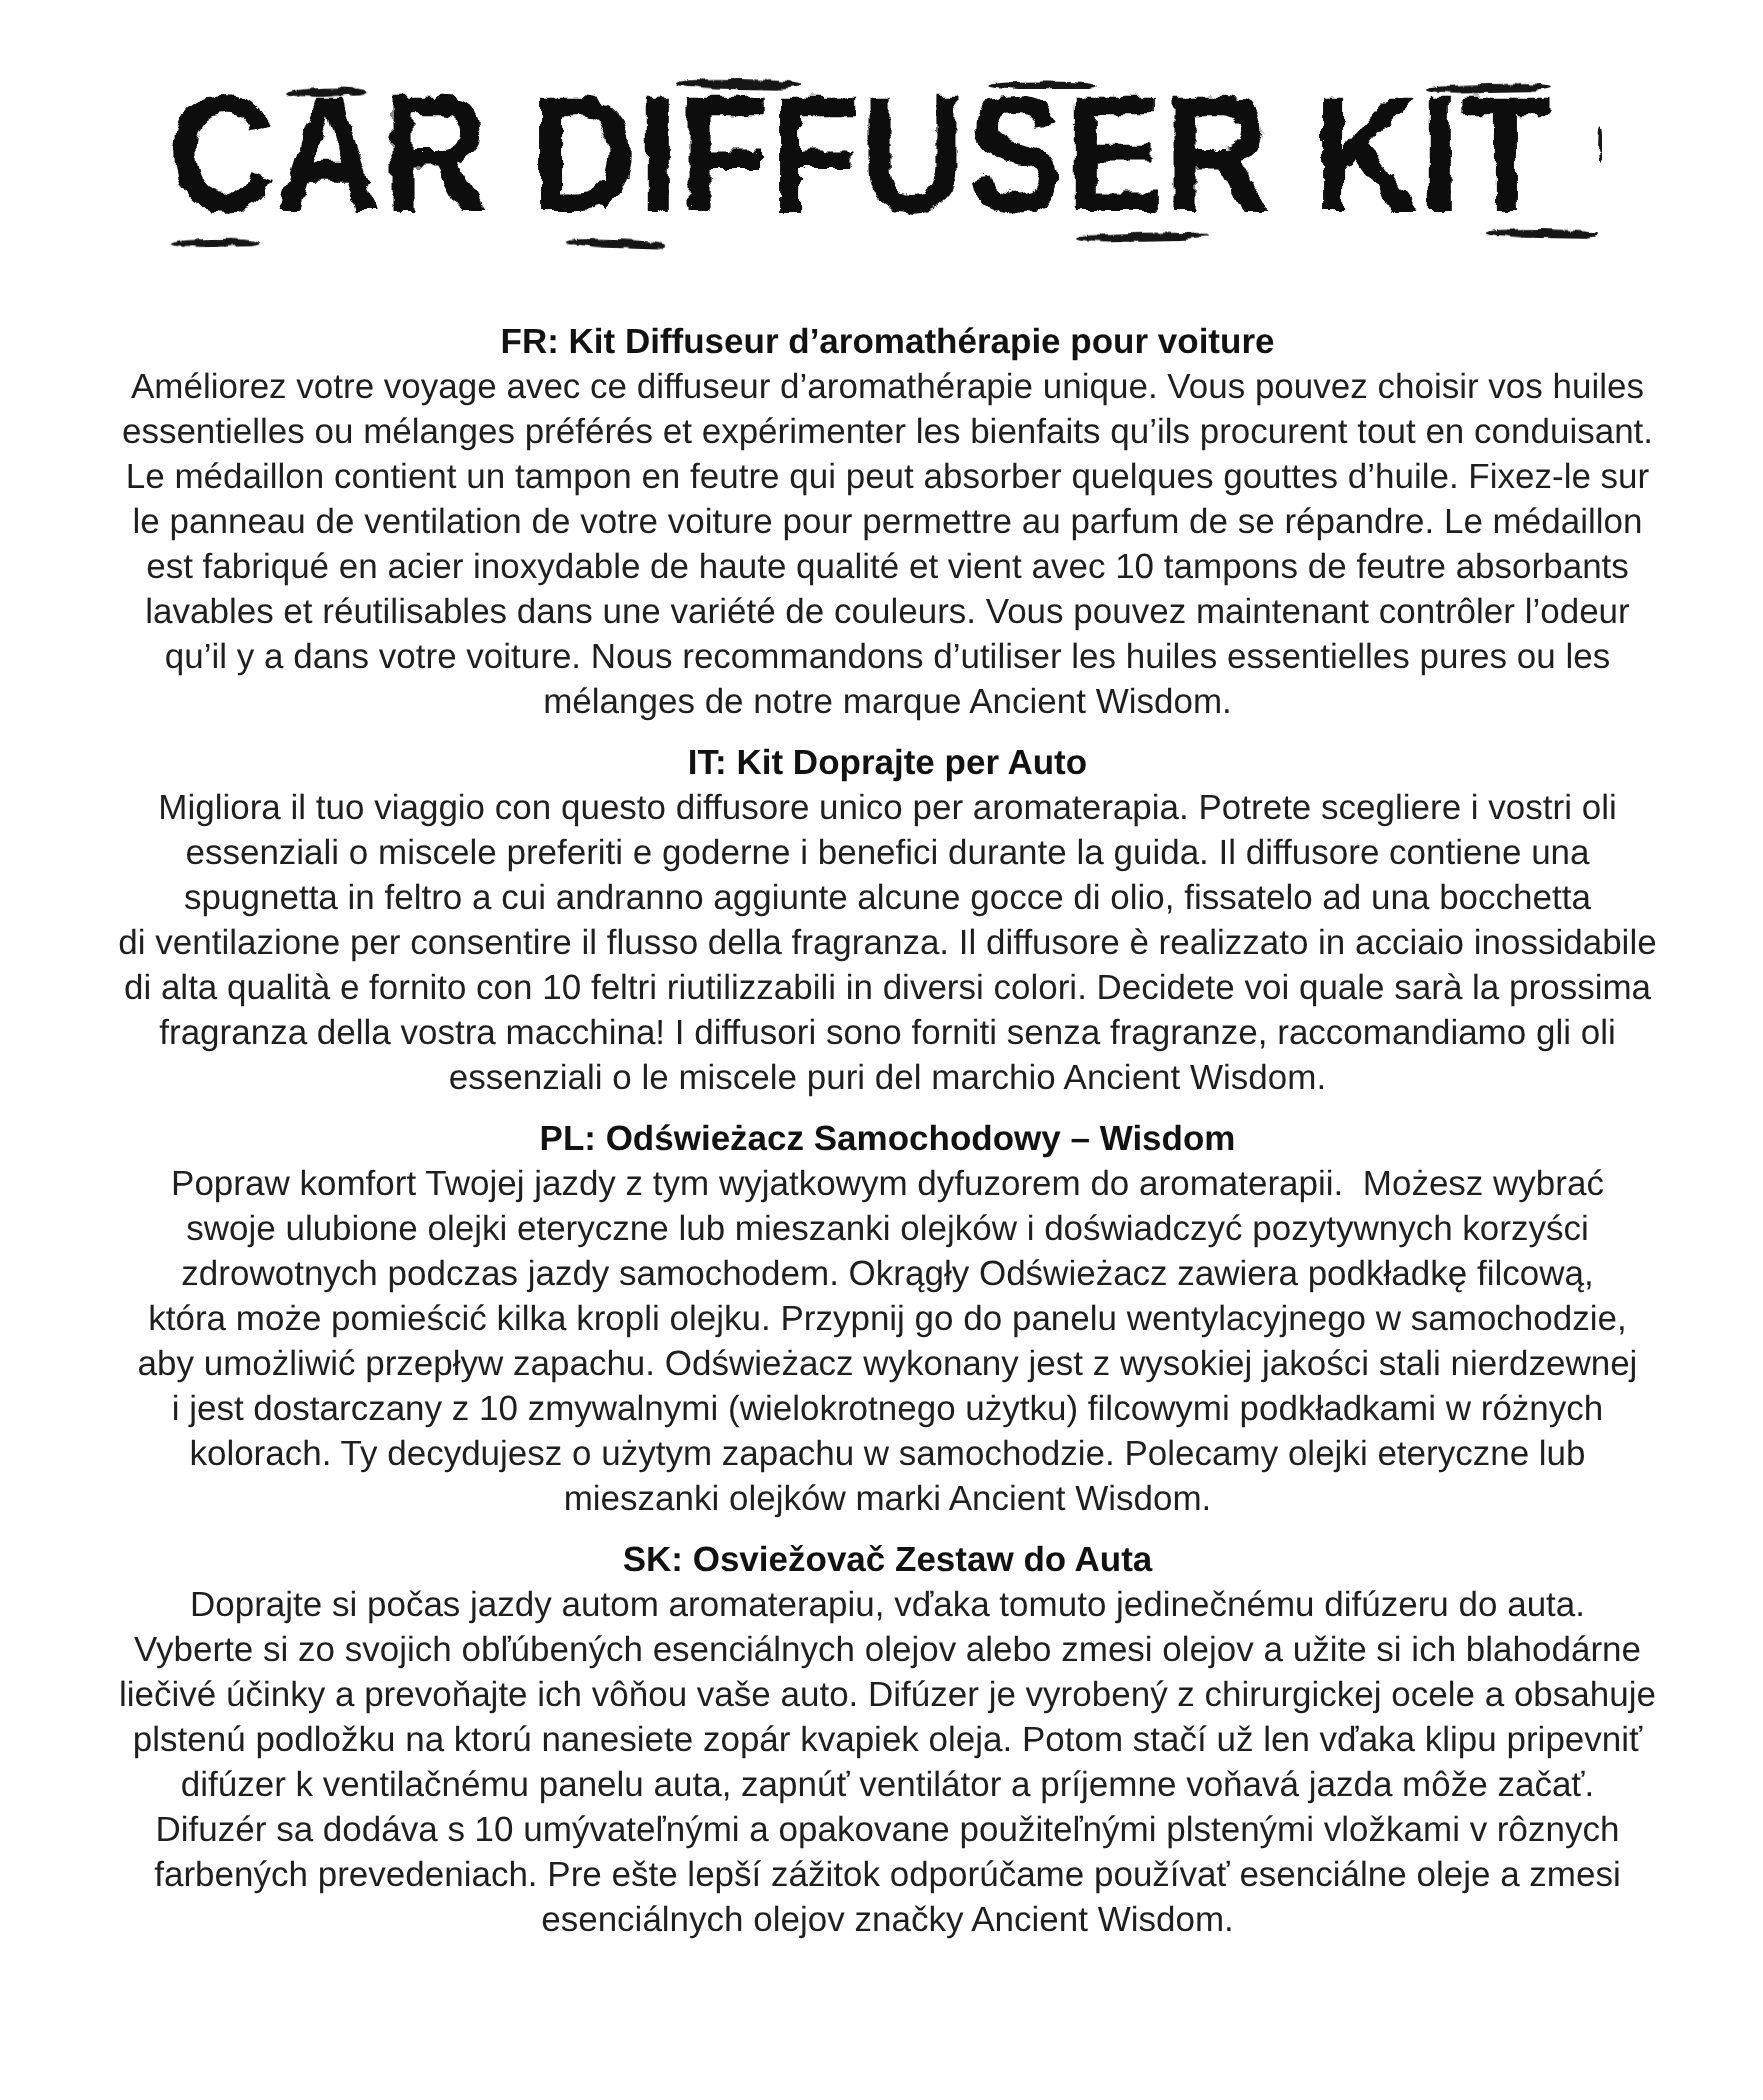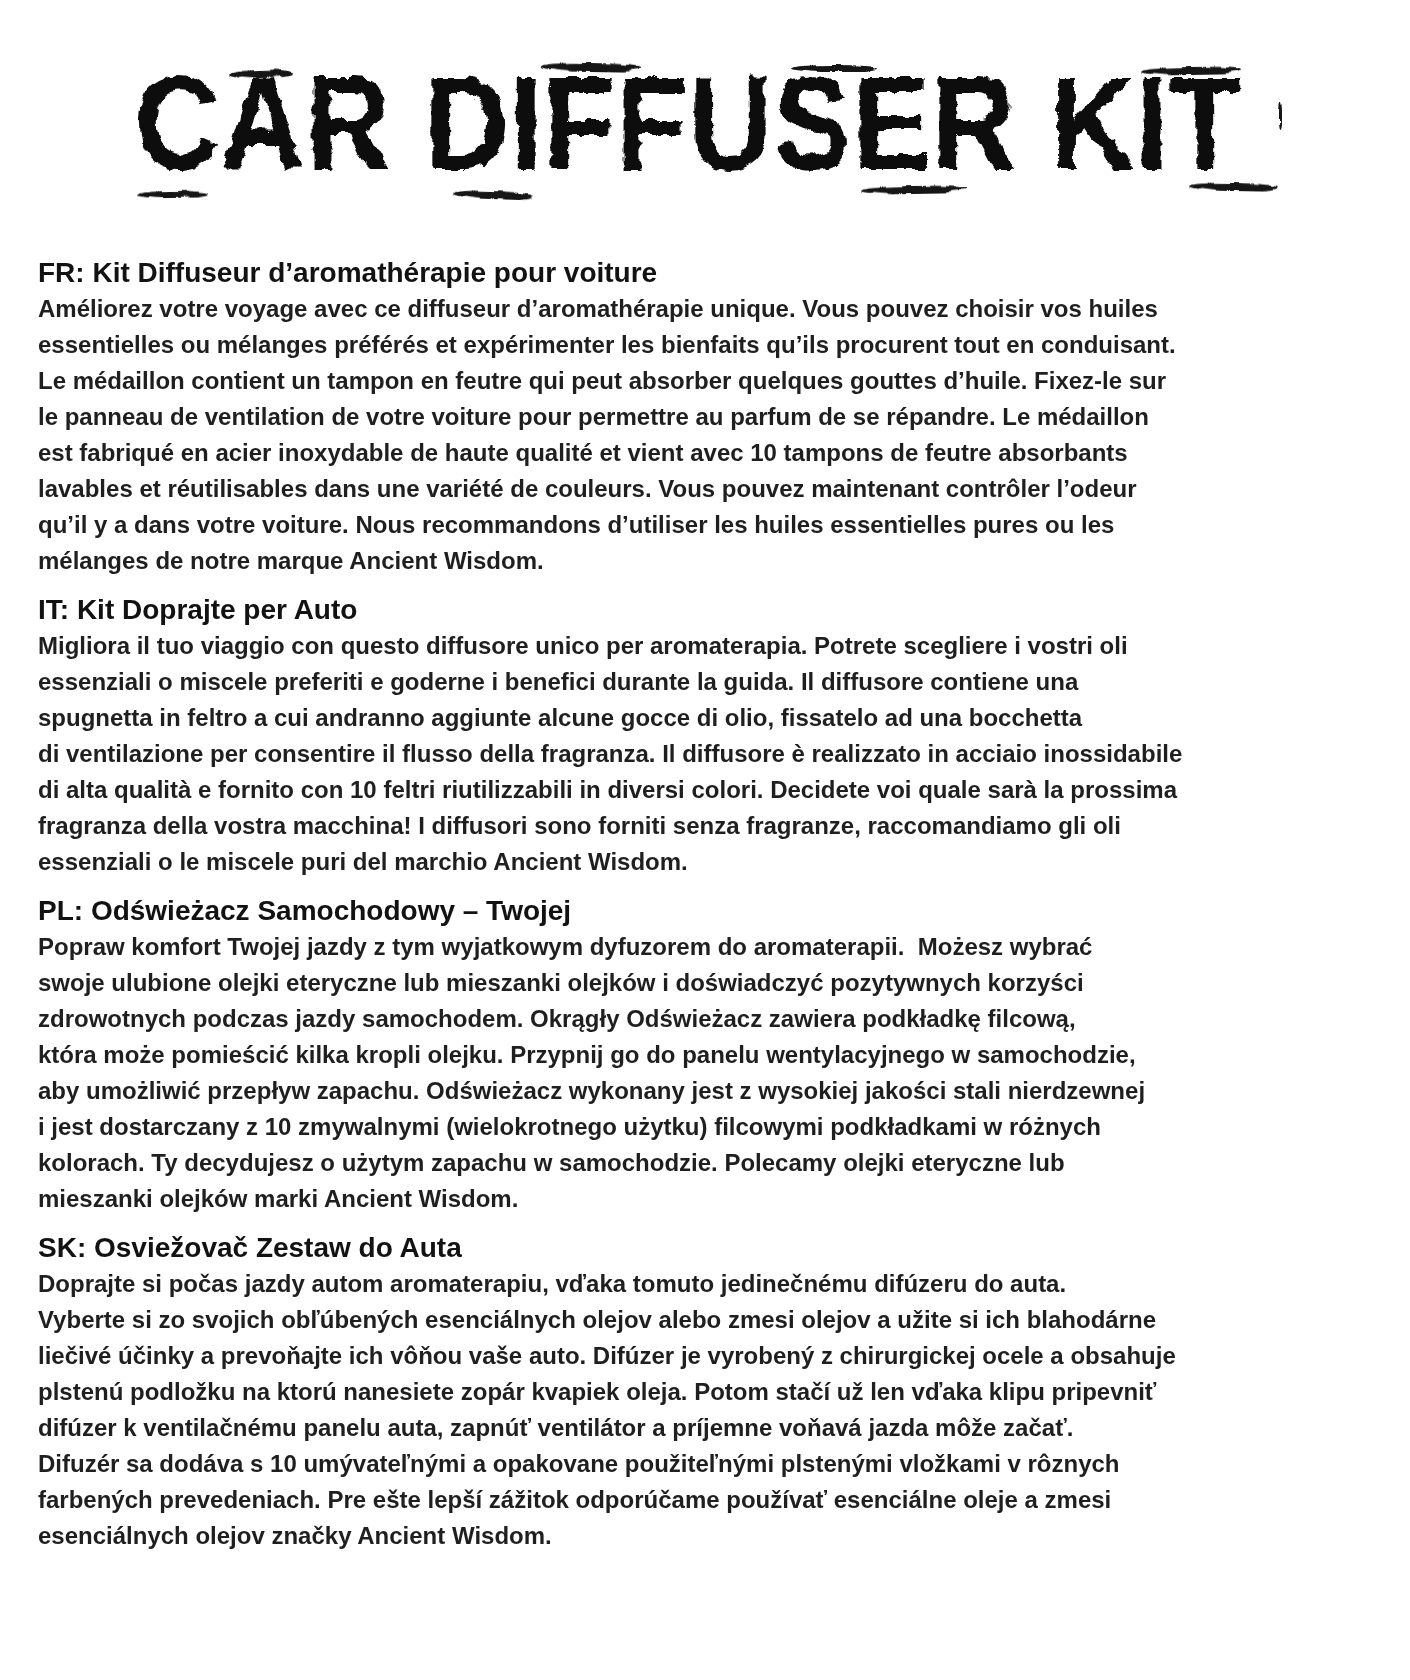--- a/index.html
+++ b/index.html
@@ -51,35 +51,35 @@
   .s3 { left: 540px;  top: 60px;  width: 100px; height: 9px;  transform: rotate(1deg);  }
   .s4 { left: 452px;  top: 188px; width: 78px;  height: 8px;  transform: rotate(2deg);  }
   .s5 { left: 790px;  top: 62px;  width: 85px;  height: 7px;  }
   .s6 { left: 860px;  top: 183px; width: 105px; height: 8px;  transform: rotate(-1deg); }
   .s7 { left: 1140px; top: 64px;  width: 100px; height: 8px;  transform: rotate(-1deg); }
   .s8 { left: 1188px; top: 180px; width: 88px;  height: 8px;  transform: rotate(1deg);  }
   .s9 { left: 1277px; top: 98px;  width: 4px;   height: 32px; border-radius: 40%; }
   
   .lang {
     margin: 0 28px 13px 38px;
+    text-align: center;
   }
   .lang h2 {
     margin: 0;
     font-size: 28px;
     line-height: 36px;
     font-weight: 700;
     color: #121212;
   }
   .lang p {
     margin: 0;
-    font-size: 24px;
+    font-size: 28px;
     line-height: 36px;
     white-space: pre-wrap;
     color: #1f1f1f;
-    font-weight: bold;
   }
   .svg-defs { position: absolute; width: 0; height: 0; }
 </style>
 </head>
 <body>
 
 <svg class="svg-defs" aria-hidden="true">
   <defs>
     <filter id="distress" x="-10%" y="-30%" width="120%" height="160%">
       <feTurbulence type="turbulence" baseFrequency="0.045" numOctaves="2" seed="11" result="noise"></feTurbulence>
@@ -120,21 +120,21 @@
     <p>Migliora il tuo viaggio con questo diffusore unico per aromaterapia. Potrete scegliere i vostri oli
 essenziali o miscele preferiti e goderne i benefici durante la guida. Il diffusore contiene una
 spugnetta in feltro a cui andranno aggiunte alcune gocce di olio, fissatelo ad una bocchetta
 di ventilazione per consentire il flusso della fragranza. Il diffusore è realizzato in acciaio inossidabile
 di alta qualità e fornito con 10 feltri riutilizzabili in diversi colori. Decidete voi quale sarà la prossima
 fragranza della vostra macchina! I diffusori sono forniti senza fragranze, raccomandiamo gli oli
 essenziali o le miscele puri del marchio Ancient Wisdom.</p>
   </section>
 
   <section class="lang">
-    <h2>PL: Odświeżacz Samochodowy – Twojej</h2>
+    <h2>PL: Odświeżacz Samochodowy – Wisdom</h2>
     <p>Popraw komfort Twojej jazdy z tym wyjatkowym dyfuzorem do aromaterapii.  Możesz wybrać
 swoje ulubione olejki eteryczne lub mieszanki olejków i doświadczyć pozytywnych korzyści
 zdrowotnych podczas jazdy samochodem. Okrągły Odświeżacz zawiera podkładkę filcową,
 która może pomieścić kilka kropli olejku. Przypnij go do panelu wentylacyjnego w samochodzie,
 aby umożliwić przepływ zapachu. Odświeżacz wykonany jest z wysokiej jakości stali nierdzewnej
 i jest dostarczany z 10 zmywalnymi (wielokrotnego użytku) filcowymi podkładkami w różnych
 kolorach. Ty decydujesz o użytym zapachu w samochodzie. Polecamy olejki eteryczne lub
 mieszanki olejków marki Ancient Wisdom.</p>
   </section>
 

